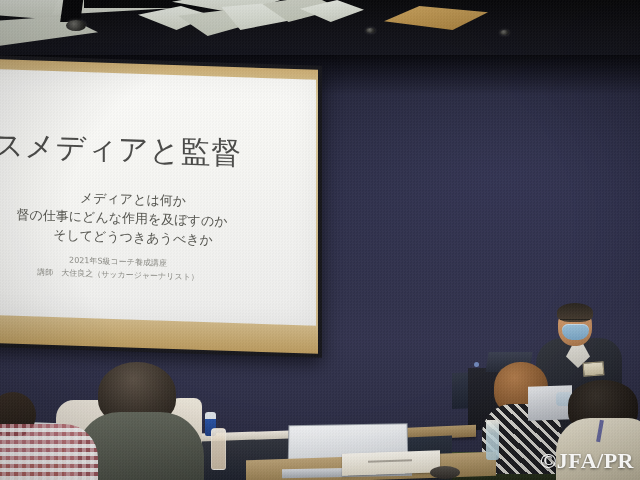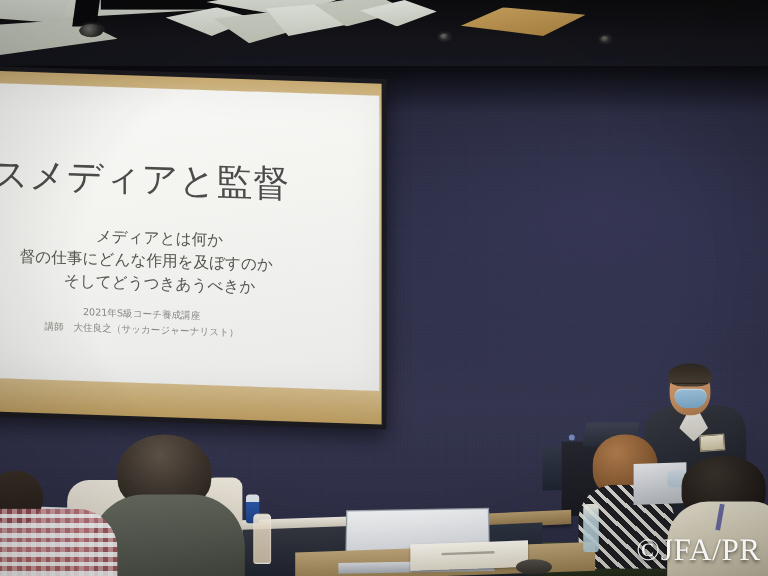--- a/index.html
+++ b/index.html
@@ -334,21 +334,21 @@
   }
   .grain{
     position:absolute;inset:0;pointer-events:none;opacity:.10;
     background-image:repeating-conic-gradient(rgba(255,255,255,.18) 0% 25%, rgba(0,0,0,.18) 0% 50%);
     background-size:3px 3px;
   }
 
   
   .watermark{
     position:absolute;right:6px;bottom:6px;
-    font-size:26px;font-weight:400;letter-spacing:.5px;
+    font-size:22px;font-weight:700;letter-spacing:.5px;
     color:rgba(255,255,255,.92);
     font-family:"Liberation Serif",serif;
     text-shadow:0 1px 3px rgba(0,0,0,.55);
     white-space:nowrap;
   }
 </style>
 </head>
 <body>
 
 <div class="scene">

